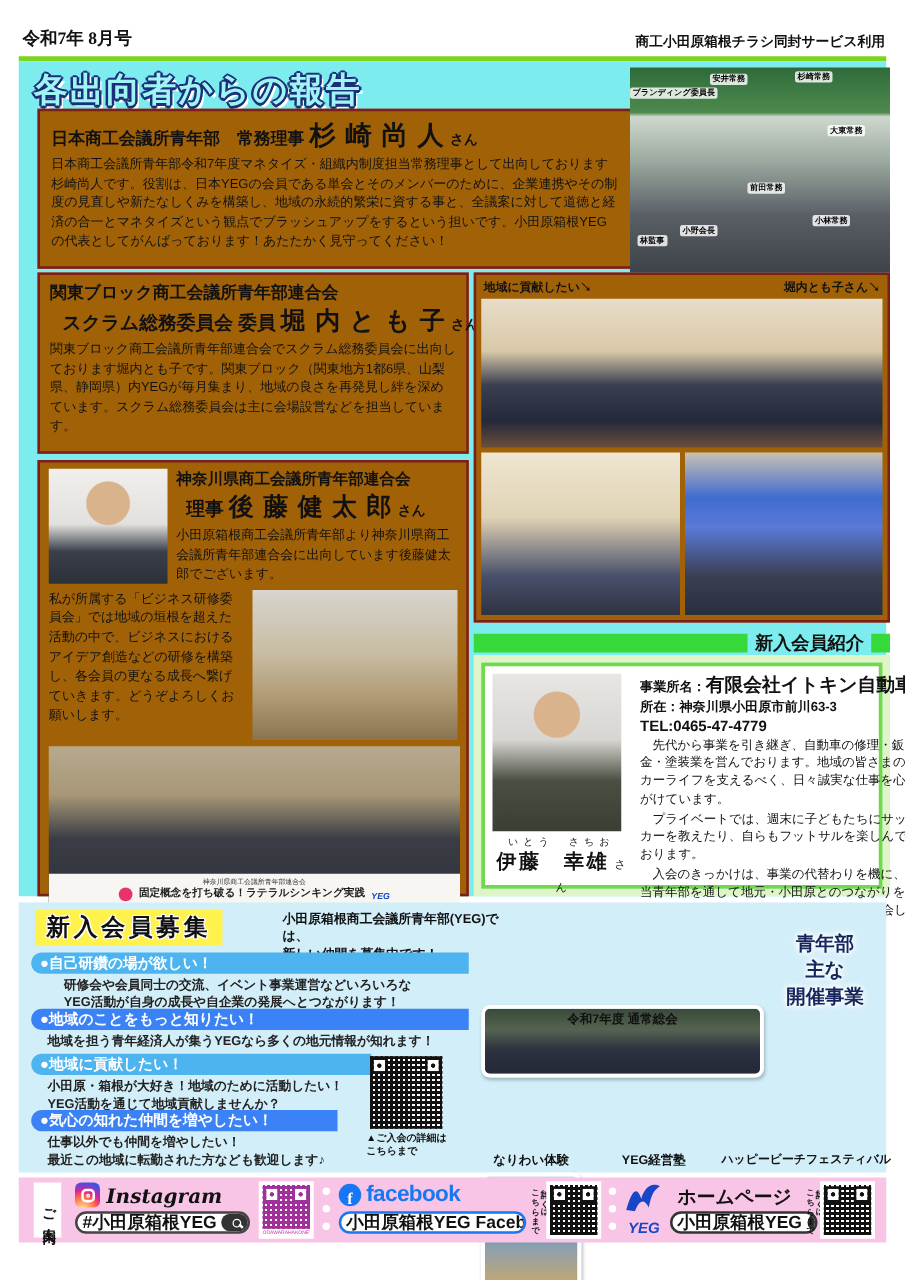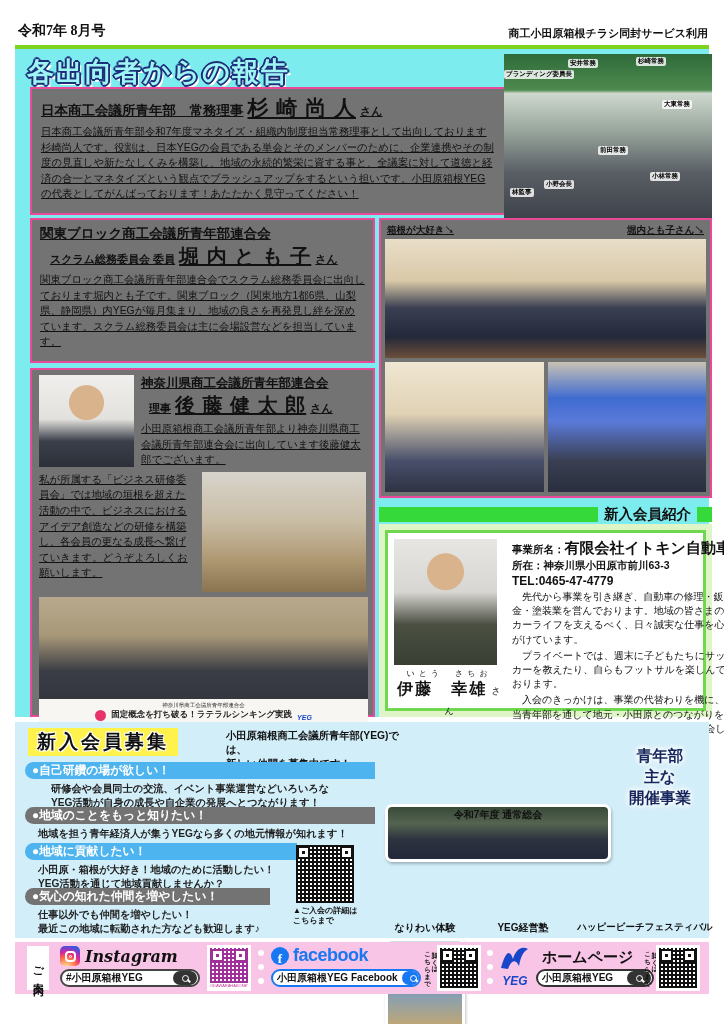--- a/index.html
+++ b/index.html
@@ -17,24 +17,24 @@
   .green-rule { left: 15px; top: 45px; width: 694px; height: 4px; background: #7ed321; }
 
   
   .main-cyan { left: 15px; top: 49px; width: 694px; height: 668px; background: #7cecee; }
   .section-title {
     left: 12px; top: 5px; font-size: 27px; font-weight: bold; letter-spacing: 2px; color: #9ff4f4;
     text-shadow: -2px 0 #1b2f7a, 2px 0 #1b2f7a, 0 -2px #1b2f7a, 0 2px #1b2f7a,
                  -1px -1px #1b2f7a, 1px -1px #1b2f7a, -1px 1px #1b2f7a, 1px 1px #1b2f7a,
                  3px 3px 0 #ffffff;
   }
-  .artbox { background: #737373; border: 2px solid #ec4899; text-decoration: underline; }
+  .artbox { background: #a16207; border: 2px solid #7f1d1d; }
   .a-title-row { display: flex; align-items: baseline; gap: 4px; white-space: nowrap; }
   .a-org { font-size: 13.5px; font-weight: bold; }
-  .a-role { font-size: 11px; font-weight: bold; }
+  .a-role { font-size: 15px; font-weight: bold; }
   .a-name { font-size: 21px; font-weight: bold; letter-spacing: 1px; }
   .a-sfx { font-size: 11px; font-weight: bold; }
   .a-body { font-size: 10.4px; line-height: 1.5; margin-top: 2px; }
 
   .photo { position: relative; overflow: hidden; }
   .tag { position: absolute; font-size: 6.5px; font-weight: bold; background: rgba(255,255,255,.82); color: #000; padding: 0 2px; border-radius: 2px; white-space: nowrap; }
 
   .label-row { display: flex; justify-content: space-between; font-size: 9.5px; font-weight: bold; padding: 0 2px; height: 15px; }
 
   
@@ -67,21 +67,21 @@
   .nm-tel { font-size: 12px; font-weight: bold; margin-top: 1px; }
   .nm-body { font-family: "Liberation Serif", serif; font-size: 10px; line-height: 1.42; text-indent: 1em; margin-top: 2px; }
 
   
   .bottom-sec { left: 15px; top: 722px; width: 694px; height: 216px; background: #d2eef9; }
   .recruit-title { left: 13px; top: 6px; background: #fff24d; padding: 1px 9px; font-size: 19px; font-weight: bold; letter-spacing: 3px; color: #111;
     text-shadow: -1px -1px 0 #fff, 1px -1px 0 #fff, -1px 1px 0 #fff, 1px 1px 0 #fff; }
   .recruit-intro { left: 196px; top: 7px; width: 176px; font-size: 10.3px; font-weight: bold; line-height: 1.35; white-space: pre-line; margin-left: 15px; }
   .r-bar { height: 17px; border-radius: 9px 0 0 9px; color: #fff; font-weight: bold; font-size: 11.8px; line-height: 17px; padding-left: 7px; white-space: nowrap; overflow: hidden; }
   .bar-blue { background: #4db4ef; }
-  .bar-green { background: #737373; }
+  .bar-green { background: #3b82f6; }
   .r-body { font-size: 10.2px; font-weight: bold; line-height: 1.33; color: #222; white-space: pre-line; }
   .qr { position: relative; background:
       repeating-linear-gradient(0deg, #111 0 2px, transparent 2px 4px),
       repeating-linear-gradient(90deg, #111 0 2px, #fff 2px 4px); }
   .qr::before, .qr::after { content: ""; position: absolute; width: 9px; height: 9px; border: 2px solid #111;
       background: radial-gradient(#111 1.5px, #fff 2px); }
   .qr::before { top: 1px; left: 1px; }
   .qr::after { top: 1px; right: 1px; }
   .qr-p { background:
       repeating-linear-gradient(0deg, #a0309a 0 2px, transparent 2px 4px),
@@ -91,21 +91,21 @@
   .ph-frame { border: 3px solid #fff; border-radius: 7px; box-shadow: 1px 2px 3px rgba(0,0,0,.25); }
   .ev-caption { font-size: 10px; font-weight: bold; text-align: center; }
   .ev-side { font-size: 15.5px; font-weight: bold; color: #16265c; text-align: center; line-height: 1.35; white-space: pre-line;
     text-shadow: 0 0 4px #fff, 0 0 6px #fff, 0 0 8px #fff; }
 
   
   .footer { left: 15px; top: 942px; width: 694px; height: 52px; background: #f8c5e6; }
   .guide-box { left: 12px; top: 4px; width: 22px; height: 44px; background: #fff; display: flex; align-items: center; justify-content: center; }
   .guide-txt { writing-mode: vertical-rl; font-size: 11px; font-weight: bold; letter-spacing: 2px; }
   .pill { display: flex; align-items: center; background: #fff; border: 2px solid #444; border-radius: 10px; height: 18px; overflow: hidden; }
-  .pill-text { flex: 1; font-size: 10px; font-weight: bold; padding: 0 4px; white-space: nowrap; }
+  .pill-text { flex: 1; font-size: 14px; font-weight: bold; padding: 0 4px; white-space: nowrap; }
   .pill-btn { width: 24px; height: 14px; margin-right: 1px; border-radius: 7px; background: #333; display: flex; align-items: center; justify-content: center; flex: none; }
   .pill-btn.blue { background: #1877f2; }
   .mag { width: 7px; height: 7px; border: 1.5px solid #fff; border-radius: 50%; position: relative; }
   .mag::after { content: ""; position: absolute; width: 4px; height: 1.5px; background: #fff; transform: rotate(45deg); right: -3px; bottom: -1px; }
   .insta-ic { width: 20px; height: 20px; border-radius: 5px; flex: none;
     background: radial-gradient(circle at 30% 110%, #fdf497 0%, #fd5949 45%, #d6249f 60%, #285aeb 90%);
     display: flex; align-items: center; justify-content: center; }
   .insta-lens { width: 11px; height: 11px; border: 2px solid #fff; border-radius: 4px; position: relative; }
   .insta-lens::after { content: ""; position: absolute; inset: 2px; border: 1.5px solid #fff; border-radius: 50%; }
   .insta-word { font-family: "DejaVu Serif", serif; font-style: italic; font-weight: bold; font-size: 16px; }
@@ -156,21 +156,21 @@
       <span class="a-role">スクラム総務委員会 委員</span>
       <span class="a-name" style="font-size:20px;">堀 内 と も 子</span>
       <span class="a-sfx">さん</span>
     </div>
     <div class="a-body">関東ブロック商工会議所青年部連合会でスクラム総務委員会に出向しております堀内とも子です。関東ブロック（関東地方1都6県、山梨県、静岡県）内YEGが毎月集まり、地域の良さを再発見し絆を深めています。スクラム総務委員会は主に会場設営などを担当しています。</div>
   </div>
 
   <div class="abs artbox" style="left:364px; top:169px; width:333px; height:280px; padding:4px;">
     <div class="label-row">
       <span>
-        <span>箱根が大好き</span><span>↘</span>
+        <span>地域に貢献したい</span><span>↘</span>
       </span>
       <span>
         <span>堀内とも子さん</span><span>↘</span>
       </span>
     </div>
     <div class="photo" style="width:321px; height:119px;
                 background: linear-gradient(180deg,#e8ddc8 0%,#d9c9a8 35%,#3a3f52 58%,#23283a 82%,#6b4f3a 100%);"></div>
     <div style="display:flex; gap:4px; margin-top:4px;">
       <div class="photo" style="width:159px; height:130px;
                   background: linear-gradient(180deg,#efe6d2 0%,#e0d2b4 40%,#49506b 76%,#2e3242 100%);"></div>

